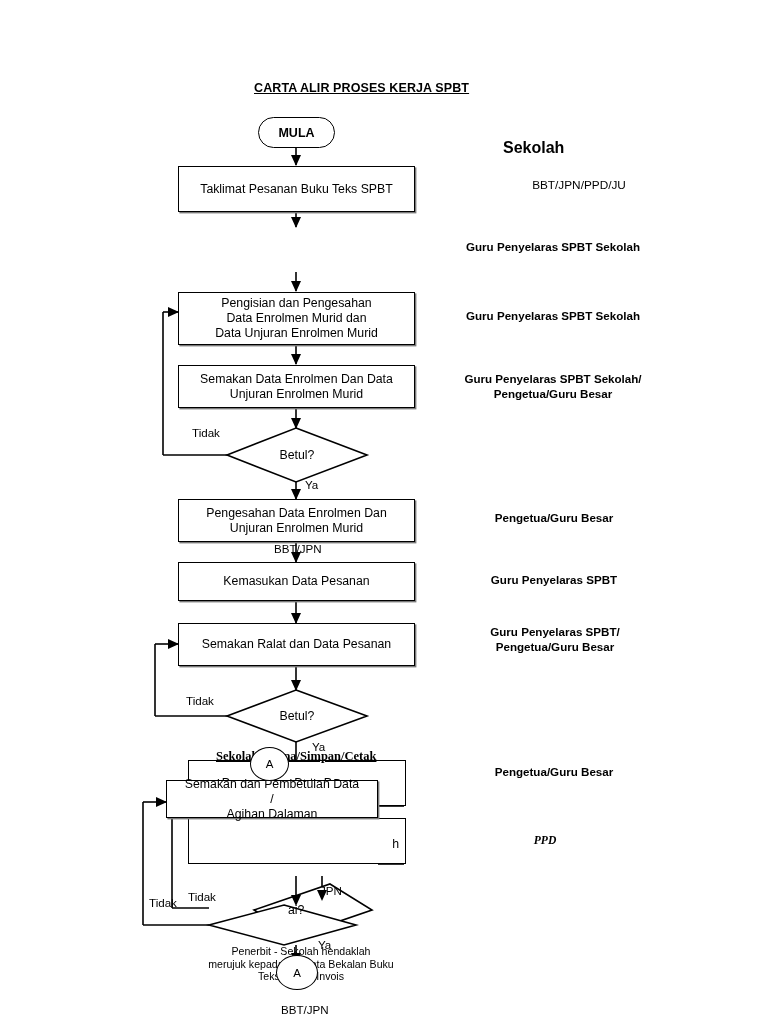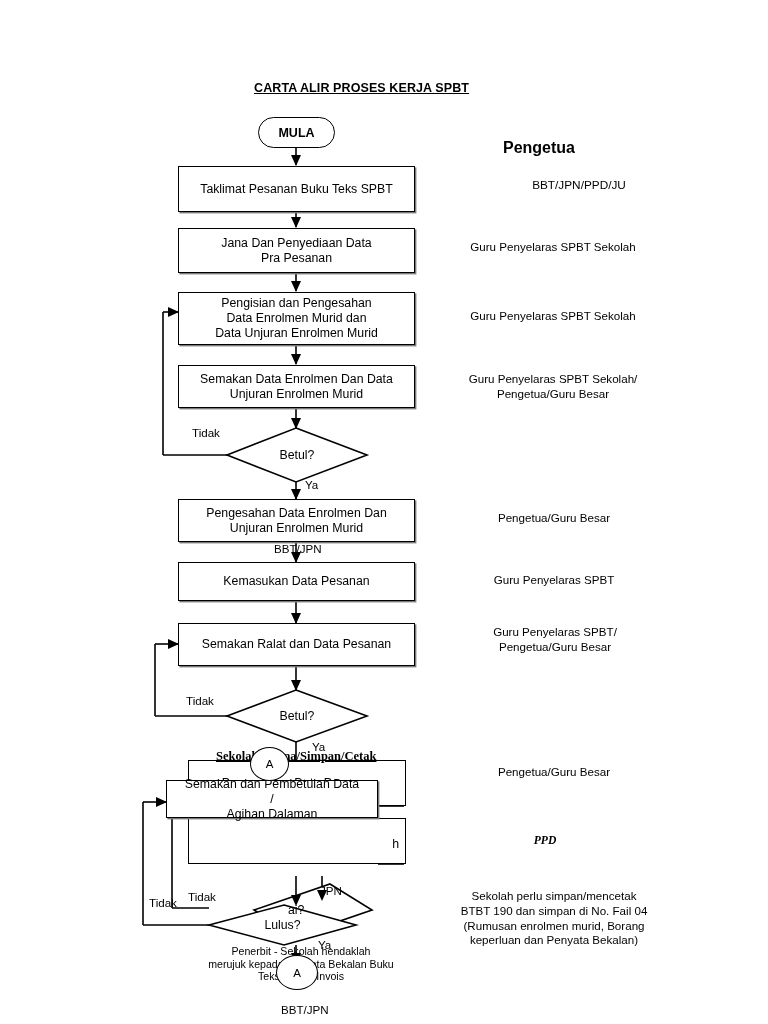--- a/index.html
+++ b/index.html
@@ -76,21 +76,21 @@
     border:1.7px solid #000;
     border-radius:50%;
     background:#fff;
     display:flex;align-items:center;justify-content:center;
     font-size:11.5px;
   }
 
   
   .action{
     position:absolute;
-    font-weight:normal;
+    font-weight:bold;
     font-size:11.6px;
     line-height:1.28;
     text-align:center;
     white-space:pre-line;
   }
   .action.light{font-weight:normal;font-size:11.8px;}
   .action.ital{font-style:italic;font-weight:bold;font-family:Liberation Serif, serif;}
 
   
   .elabel{
@@ -113,21 +113,21 @@
   }
   svg.overlay{position:absolute;left:0;top:0;width:768px;height:1024px;pointer-events:none;}
 </style>
 </head>
 <body>
 
 <div id="canvas">
 
   <div class="doc-title" style="left:254px;top:81px;">CARTA ALIR PROSES KERJA SPBT</div>
 
-  <div class="col-head" style="left:503px;top:139px;">Pengetua</div>
+  <div class="col-head" style="left:503px;top:139px;">Sekolah</div>
 
   <svg class="overlay" viewBox="0 0 768 1024">
     <g stroke="#000" stroke-width="1.6" fill="none">
 
       <line x1="296" y1="148" x2="296" y2="165"></line>
 
       <line x1="296" y1="212" x2="296" y2="227"></line>
 
       <line x1="296" y1="272" x2="296" y2="291"></line>
 
@@ -212,22 +212,20 @@
       <polygon points="187,786 176,781 176,791"></polygon>
       <polygon points="216,791 211,780 221,780"></polygon>
       <polygon points="216,847 211,836 221,836"></polygon>
     </g>
   </svg>
 
   <div class="terminator" style="left:258px;top:117px;width:77px;height:31px;text-align:right;">MULA</div>
 
   <div class="box" style="left:178px;top:166px;width:237px;height:46px;">Taklimat Pesanan Buku Teks SPBT</div>
 
-  <div class="box" style="left: 178px; top: 228px; width: 237px; height: 45px; white-space: pre-line;">Jana Dan Penyediaan Data
-Pra Pesanan</div>
 
   <div class="box" style="left: 178px; top: 292px; width: 237px; height: 53px; white-space: pre-line;">Pengisian dan Pengesahan
 Data Enrolmen Murid dan
 Data Unjuran Enrolmen Murid</div>
 
   <div class="box" style="left: 178px; top: 365px; width: 237px; height: 43px; white-space: pre-line;">Semakan Data Enrolmen Dan Data
 Unjuran Enrolmen Murid</div>
 
   <div class="box" style="left: 178px; top: 499px; width: 237px; height: 43px; white-space: pre-line;">Pengesahan Data Enrolmen Dan
 Unjuran Enrolmen Murid</div>
@@ -242,23 +240,20 @@
 Agihan Dalaman</div>
 
   <div class="box plain" style="left:188px;top:818px;width:218px;height:46px;z-index:2;display:block;text-align:right;padding-right:6px;line-height:46px;">h</div>
 
 
   <div class="diamond" style="left:227px;top:428px;width:140px;height:54px;background:none;">
     <div class="dlabel">Betul?</div>
   </div>
   <div class="diamond" style="left:227px;top:690px;width:140px;height:52px;background:none;">
     <div class="dlabel">Betul?</div>
-  </div>
-  <div class="diamond" style="left:209px;top:905px;width:147px;height:40px;background:none;z-index:4;">
-    <div class="dlabel">Lulus?</div>
   </div>
   <div class="diamond" style="left:254px;top:884px;width:118px;height:52px;background:none;z-index:2;">
     <div class="dlabel" style="justify-content:flex-start;padding-left:34px;text-align:right;">ai?</div>
   </div>
 
   <div class="connector" style="left:250px;top:747px;width:39px;height:34px;z-index:5;">A</div>
   <div class="connector" style="left:276px;top:955px;width:42px;height:35px;z-index:5;">A</div>
 
   <div class="elabel" style="left:192px;top:426px;">Tidak</div>
   <div class="elabel" style="left:305px;top:478px;">Ya</div>
@@ -285,18 +280,14 @@
   <div class="action" style="left:443px;top:240px;width:220px;">Guru Penyelaras SPBT Sekolah</div>
   <div class="action" style="left:443px;top:309px;width:220px;">Guru Penyelaras SPBT Sekolah</div>
   <div class="action" style="left: 441px; top: 372px; width: 224px; white-space: pre-line;">Guru Penyelaras SPBT Sekolah/
 Pengetua/Guru Besar</div>
   <div class="action" style="left:466px;top:511px;width:176px;">Pengetua/Guru Besar</div>
   <div class="action" style="left:466px;top:573px;width:176px;">Guru Penyelaras SPBT</div>
   <div class="action" style="left: 462px; top: 625px; width: 186px; white-space: pre-line;">Guru Penyelaras SPBT/
 Pengetua/Guru Besar</div>
   <div class="action" style="left:466px;top:765px;width:176px;">Pengetua/Guru Besar</div>
   <div class="action ital" style="left:505px;top:834px;width:80px;">PPD</div>
-  <div class="action" style="left: 424px; top: 889px; width: 260px; white-space: pre-line;">Sekolah perlu simpan/mencetak
-BTBT 190 dan simpan di No. Fail 04
-(Rumusan enrolmen murid, Borang
-keperluan dan Penyata Bekalan)</div>
 
 </div>
 
 </body></html>

